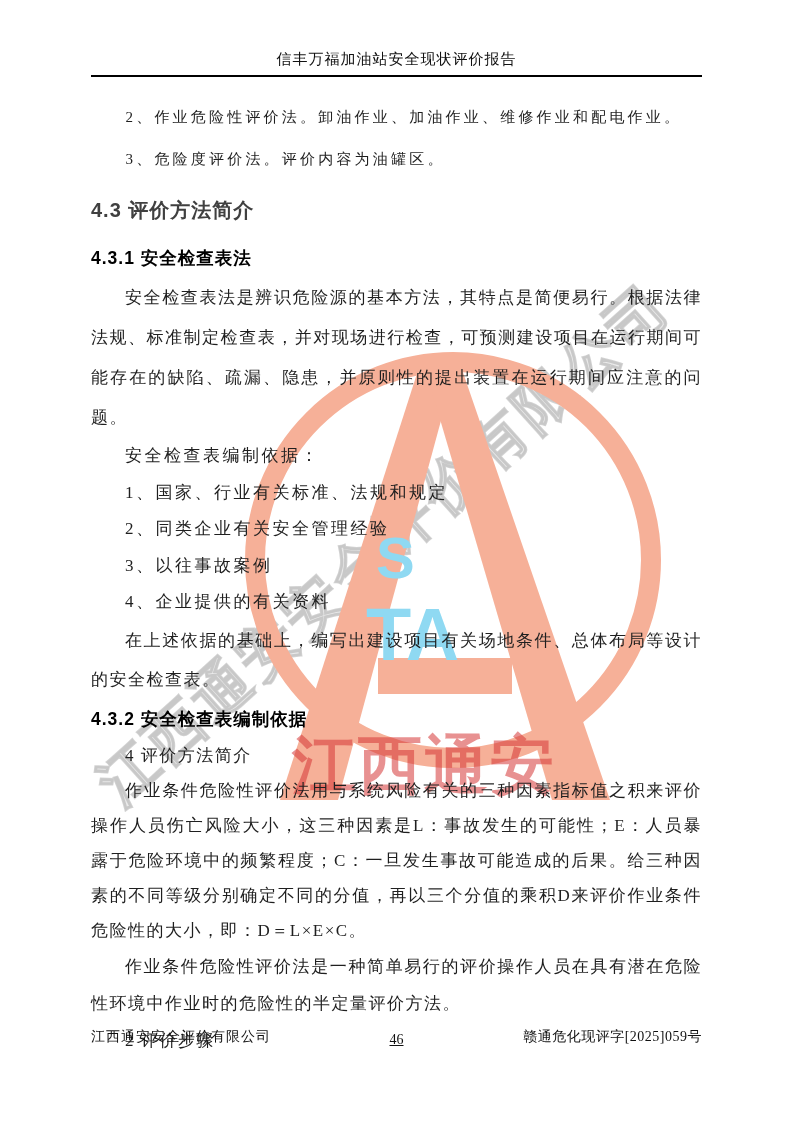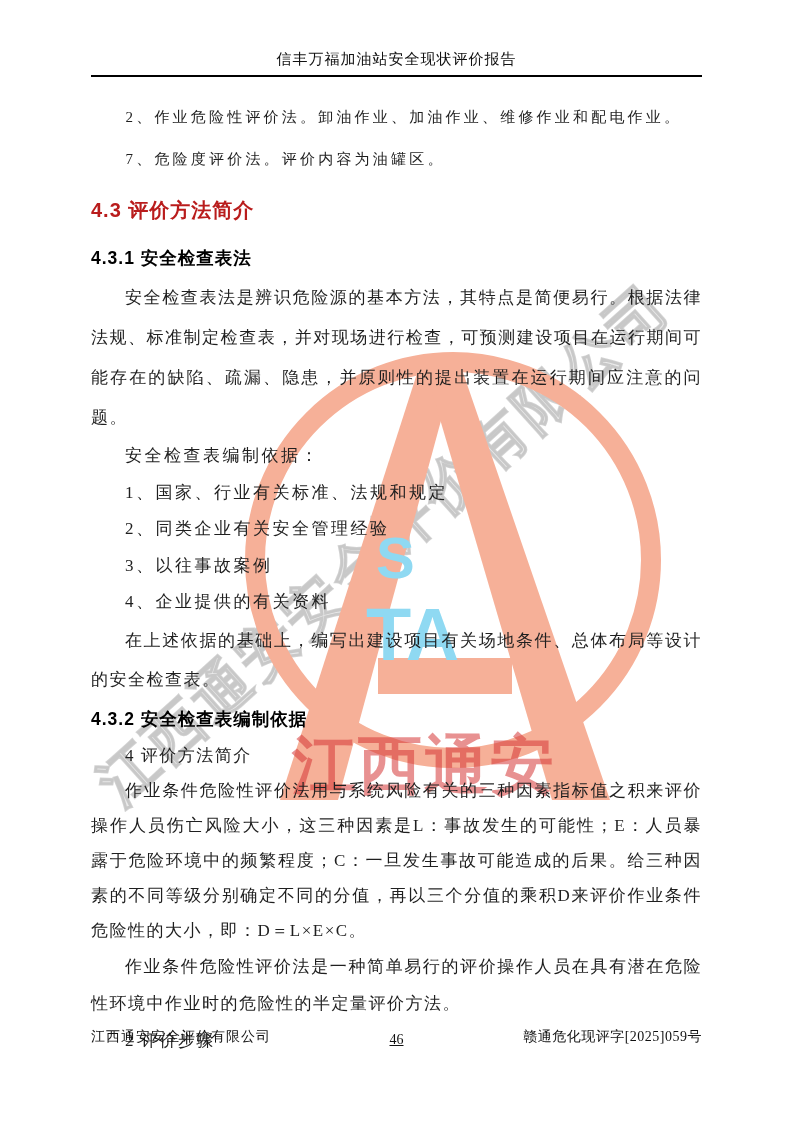--- a/index.html
+++ b/index.html
@@ -42,21 +42,21 @@
   
   .content{position:absolute;left:91px;right:91px;top:96px;z-index:1;}
   .content p{margin:0;}
   p.intro{
     font-size:15px;line-height:42px;letter-spacing:3.2px;
     text-indent:2.3em;white-space:nowrap;
   }
   h1.h43{
     margin:16px 0 0 0;
     font-family:"Liberation Sans","DejaVu Sans",sans-serif;
-    font-size:20px;line-height:28px;font-weight:bold;letter-spacing:1px;color:#b91c1c;
+    font-size:20px;line-height:28px;font-weight:bold;letter-spacing:1px;color:#404040;
   }
   h2.hsec{
     margin:22px 0 0 0;
     font-family:"Liberation Sans","DejaVu Sans",sans-serif;
     font-size:17.5px;line-height:24px;font-weight:bold;letter-spacing:1px;color:#000;
   }
   h2.hsec2{margin-top:8px;}
   p.body{
     margin-top:8px !important;
     font-size:17px;line-height:40px;letter-spacing:1.5px;
@@ -101,21 +101,21 @@
 
     <div class="wm-red">江西通安</div>
   </div>
 
   <div class="header">
     <div class="header-title">信丰万福加油站安全现状评价报告</div>
   </div>
 
   <div class="content">
     <p class="intro">2、作业危险性评价法。卸油作业、加油作业、维修作业和配电作业。</p>
-    <p class="intro">7、危险度评价法。评价内容为油罐区。</p>
+    <p class="intro">3、危险度评价法。评价内容为油罐区。</p>
 
     <h1 class="h43">4.3 评价方法简介</h1>
 
     <h2 class="hsec">4.3.1 安全检查表法</h2>
     <p class="body">安全检查表法是辨识危险源的基本方法，其特点是简便易行。根据法律法规、标准制定检查表，并对现场进行检查，可预测建设项目在运行期间可能存在的缺陷、疏漏、隐患，并原则性的提出装置在运行期间应注意的问题。</p>
     <p class="line">安全检查表编制依据：</p>
     <p class="line">1、国家、行业有关标准、法规和规定</p>
     <p class="line">2、同类企业有关安全管理经验</p>
     <p class="line">3、以往事故案例</p>
     <p class="line">4、企业提供的有关资料</p>

